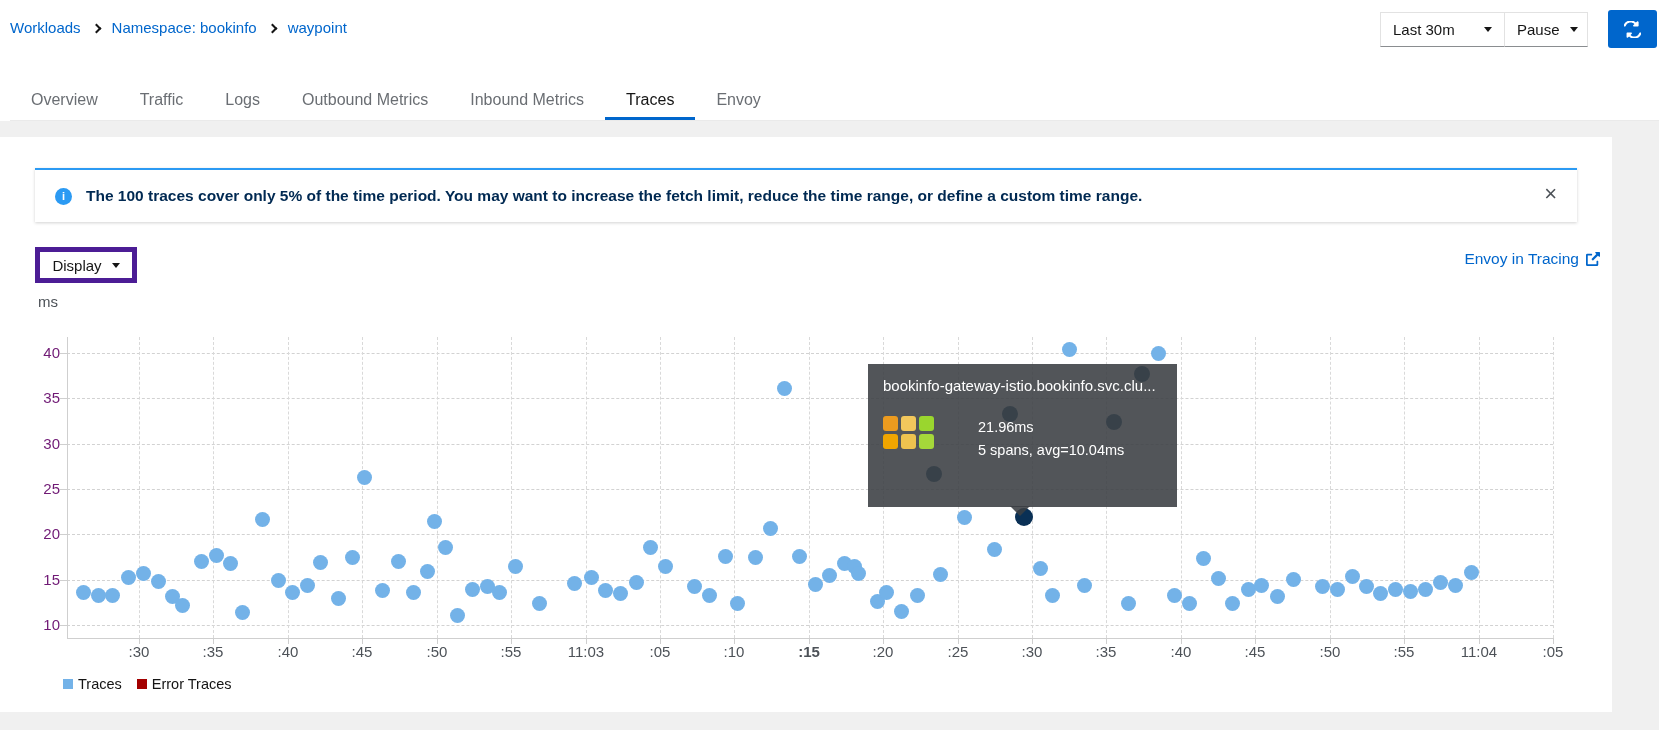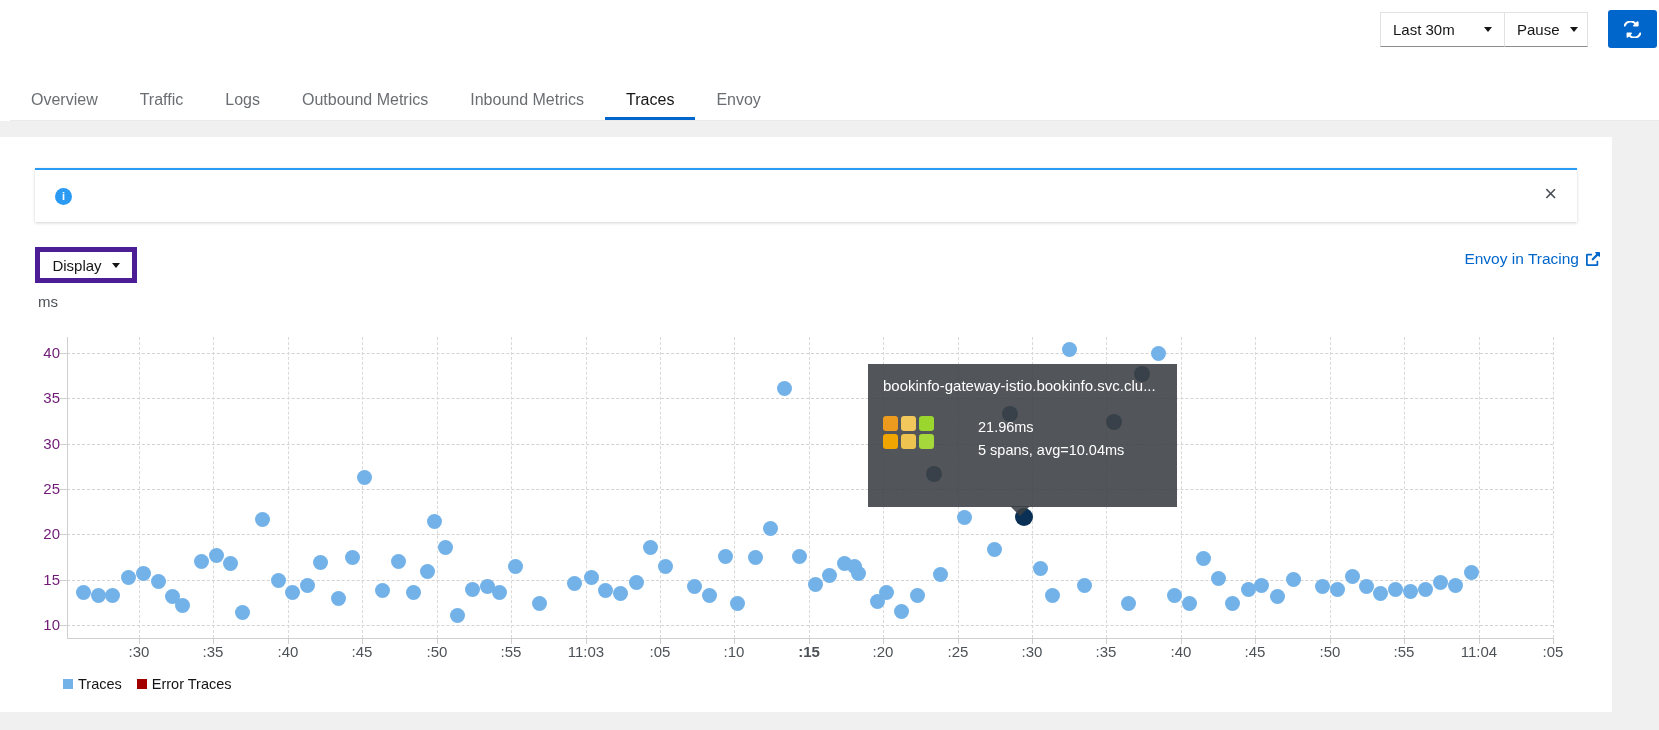--- a/index.html
+++ b/index.html
@@ -77,20 +77,27 @@
   .legend { position:absolute; left:63px; top:676px; display:flex; gap:15px; align-items:center; }
   .legend-item { display:flex; align-items:center; gap:5px; font-size:14.5px; color:#151515; }
   .legend-swatch { width:10px; height:10px; }
 </style>
 </head>
 <body>
 
 <div class="page">
 
   <div class="topbar">
+    <nav class="breadcrumb">
+      <a class="crumb">Workloads</a>
+      <span class="crumb-sep"></span>
+      <a class="crumb">Namespace: bookinfo</a>
+      <span class="crumb-sep"></span>
+      <a class="crumb">waypoint</a>
+    </nav>
 
     <div class="select-box sel-duration">
       <span>Last 30m</span>
       <span class="caret"></span>
     </div>
     <div class="select-box sel-pause">
       <span>Pause</span>
       <span class="caret"></span>
     </div>
     <button class="refresh-btn">
@@ -110,20 +117,21 @@
         <div class="tab active">Traces</div>
         <div class="tab">Envoy</div>
       </div>
   </div>
 
   <div class="band"></div>
   <div class="card"></div>
 
   <div class="alert">
     <span class="info-icon">i</span>
+    <span class="alert-text">The 100 traces cover only 5% of the time period. You may want to increase the fetch limit, reduce the time range, or define a custom time range.</span>
     <button class="alert-close">×</button>
   </div>
 
   <div class="display-btn">
     <span>Display</span>
     <span class="caret"></span>
   </div>
   <a class="tracing-link">
     <span>Envoy in Tracing</span>
     <span style="display:flex;">

